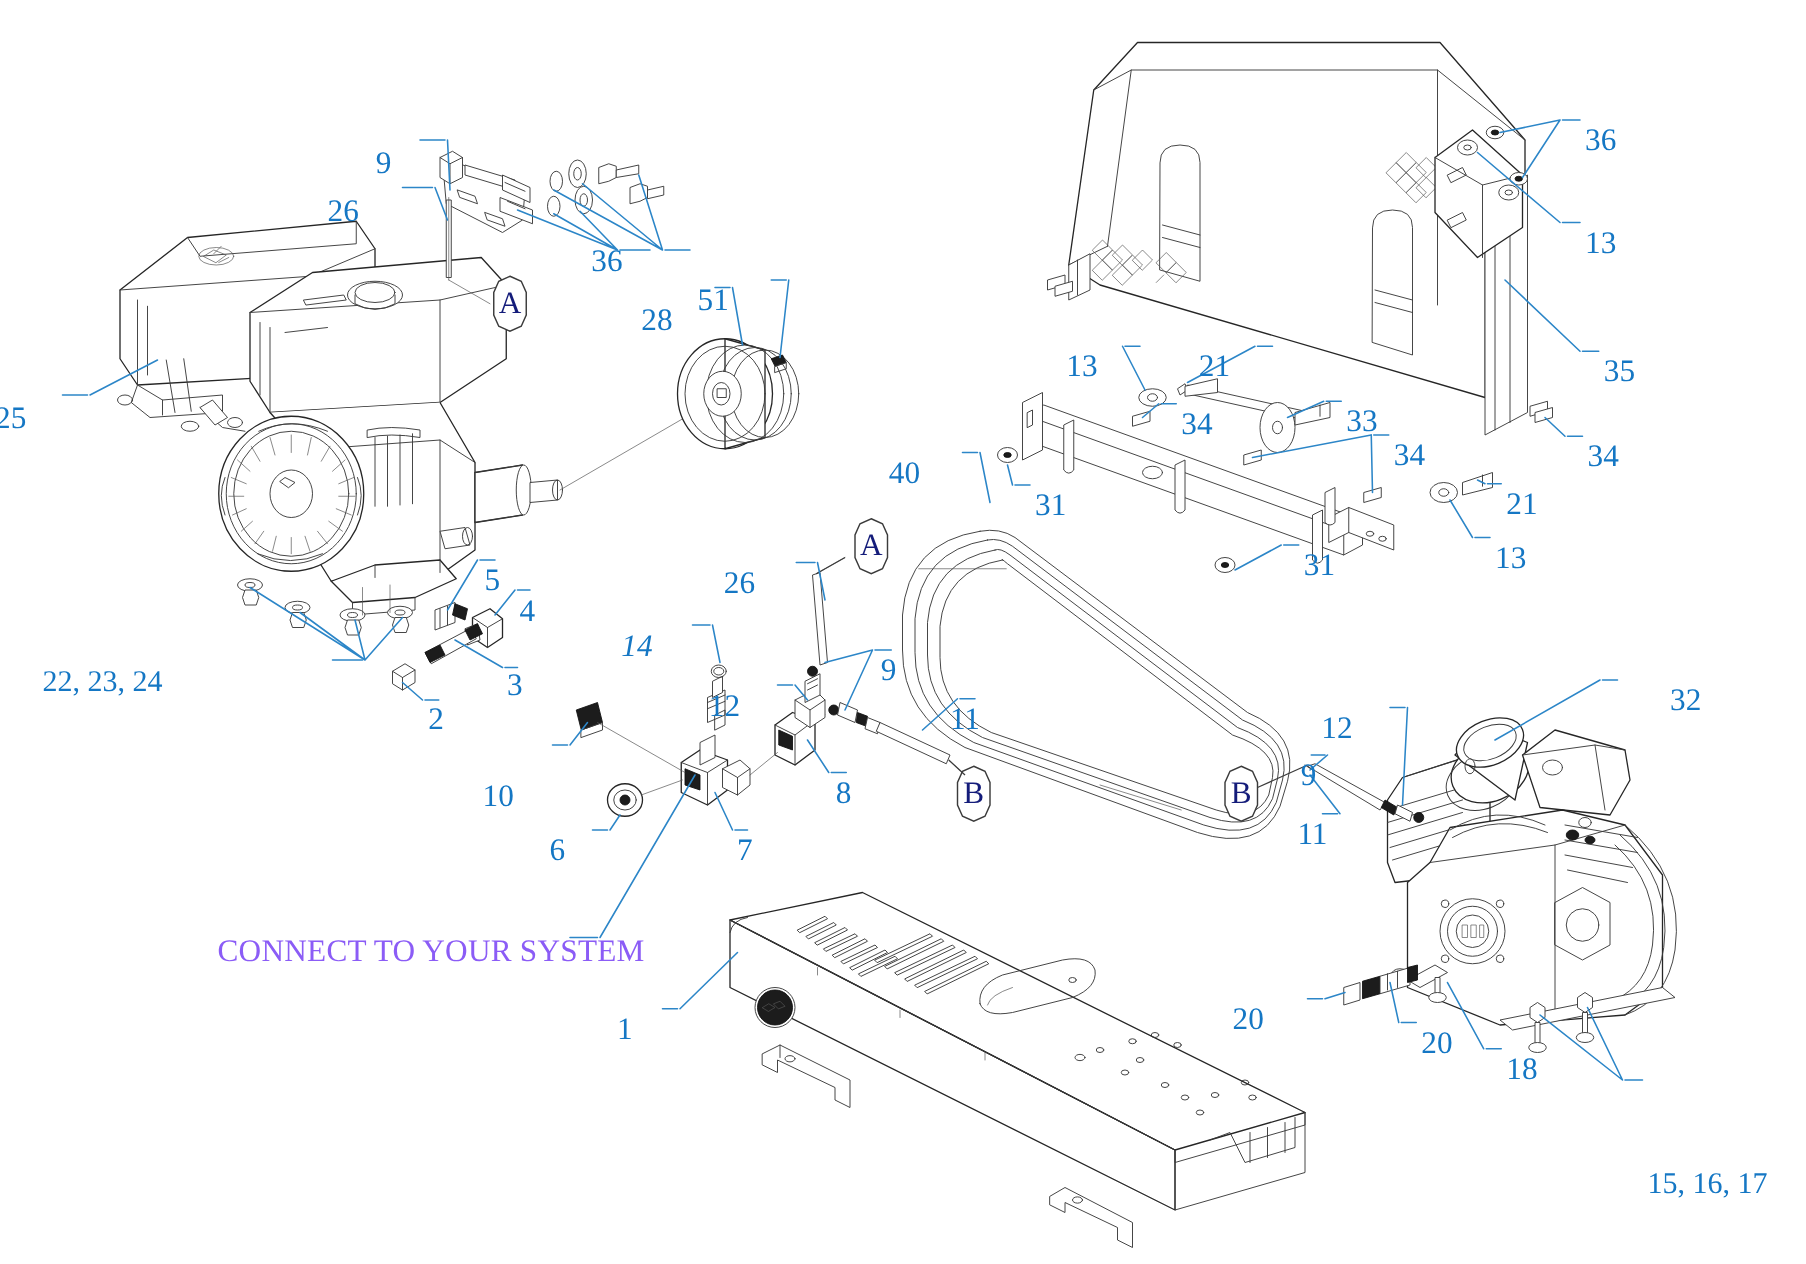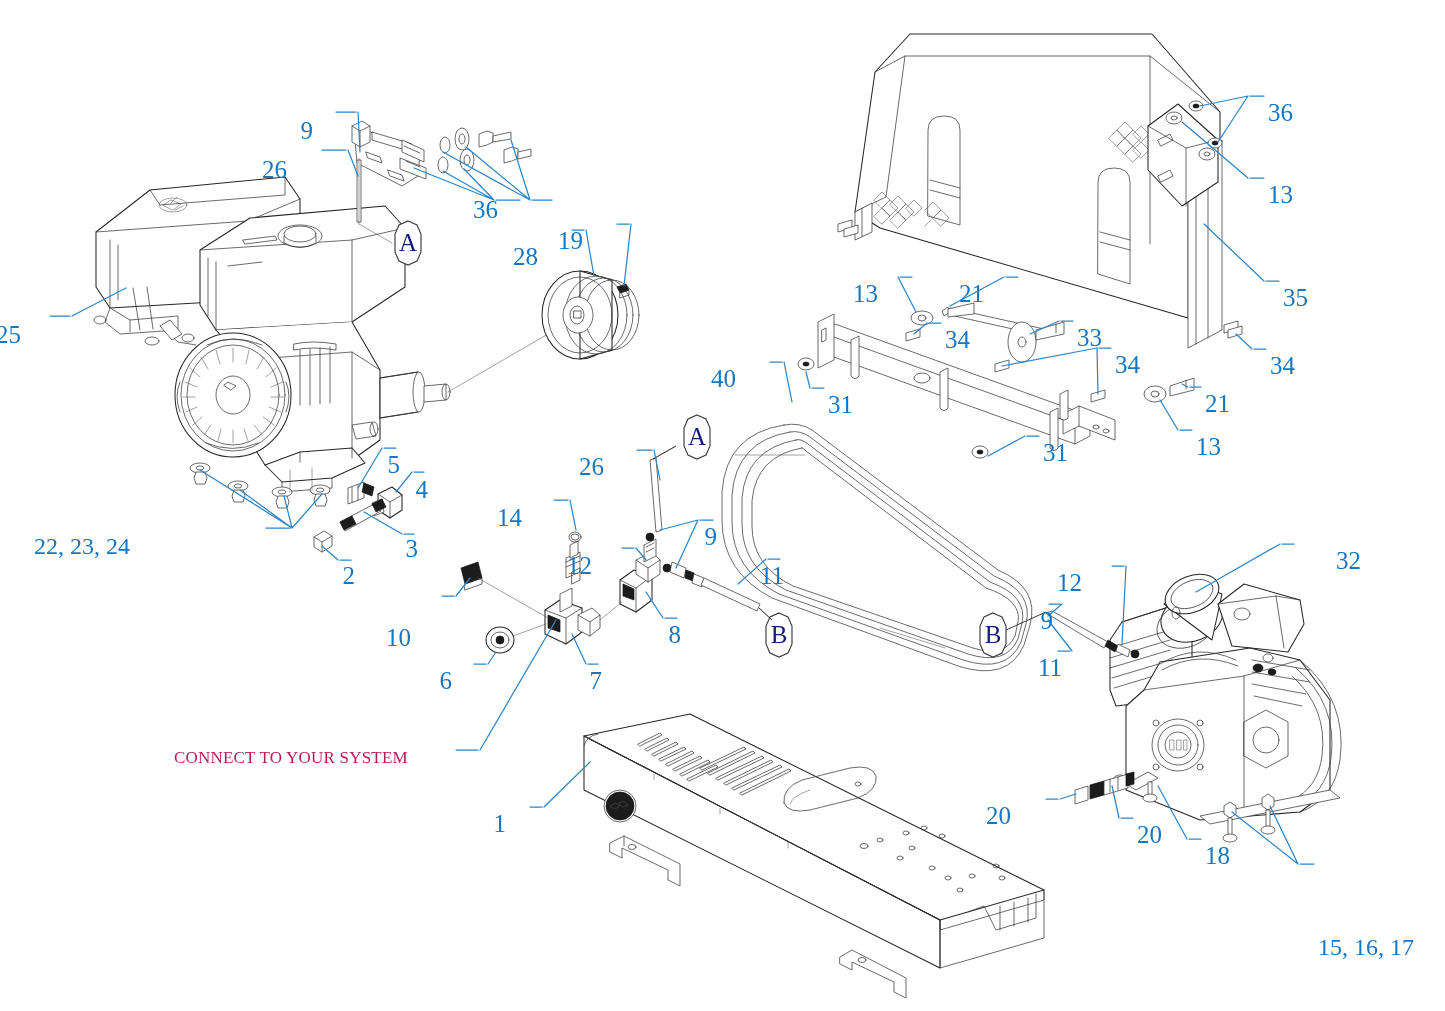--- a/index.html
+++ b/index.html
@@ -39,23 +39,23 @@
     color: #1577c4;
     font-family: "Liberation Serif", "DejaVu Serif", serif;
     font-size: 25px;
     line-height: 1;
     white-space: nowrap;
     user-select: none;
   }
   .lbl.sm { font-size: 24px; }
   .note {
     position: absolute;
-    color: #be185d;
+    color: #8b5cf6;
     font-family: "Liberation Serif", "DejaVu Serif", serif;
-    font-size: 17px;
+    font-size: 25px;
     letter-spacing: 0.2px;
     white-space: nowrap;
     user-select: none;
   }
   .callout-letter {
     position: absolute;
     color: #141c7a;
     font-family: "Liberation Serif", "DejaVu Serif", serif;
     font-size: 25px;
     white-space: nowrap;
@@ -685,34 +685,34 @@
       <div class="lbl" style="left: 717px; top: 524px; transform: translateX(-100%);">9</div>
       <div class="lbl" style="left: 1053px; top: 608px; transform: translateX(-100%);">9</div>
       <div class="lbl" style="left: 411px; top: 601px; transform: translateX(-100%); margin-top: 24px;">10</div>
       <div class="lbl" style="left: 784px; top: 563px; transform: translateX(-100%);">11</div>
       <div class="lbl" style="left: 1062px; top: 655px; transform: translateX(-100%);">11</div>
       <div class="lbl" style="left: 592px; top: 553px; transform: translateX(-100%);">12</div>
       <div class="lbl" style="left: 1082px; top: 570px; transform: translateX(-100%);">12</div>
       <div class="lbl" style="left: 1268px; top: 182px;">13</div>
       <div class="lbl" style="left: 878px; top: 281px; transform: translateX(-100%);">13</div>
       <div class="lbl" style="left: 1196px; top: 434px;">13</div>
-      <div class="lbl" style="left: 522px; top: 505px; transform: translateX(-100%);">14</div>
+      <div class="lbl" style="left: 522px; top: 505px; transform: translateX(-100%); font-style: italic;">14</div>
       <div class="lbl sm" style="left: 1318px; top: 916px; margin-top: 19px;">15, 16, 17</div>
       <div class="lbl" style="left: 1205px; top: 843px;">18</div>
       <div class="lbl" style="left: 1137px; top: 822px;">20</div>
       <div class="lbl" style="left: 1011px; top: 803px; transform: translateX(-100%);">20</div>
       <div class="lbl" style="left: 984px; top: 281px; transform: translateX(-100%);">21</div>
       <div class="lbl" style="left: 1205px; top: 391px;">21</div>
       <div class="lbl sm" style="left: 130px; top: 534px; transform: translateX(-100%);">22, 23, 24</div>
       <div class="lbl" style="left: 21px; top: 322px; transform: translateX(-100%);">25</div>
       <div class="lbl" style="left: 287px; top: 157px; transform: translateX(-100%);">26</div>
       <div class="lbl" style="left: 604px; top: 454px; transform: translateX(-100%);">26</div>
       <div class="lbl" style="left: 473px; top: 197px;">36</div>
       <div class="lbl" style="left: 538px; top: 244px; transform: translateX(-100%);">28</div>
-      <div class="lbl" style="left: 583px; top: 228px; transform: translateX(-100%);">19</div>
+      <div class="lbl" style="left: 583px; top: 228px; transform: translateX(-100%);">51</div>
       <div class="lbl" style="left: 736px; top: 366px; transform: translateX(-100%);">40</div>
       <div class="lbl" style="left: 828px; top: 392px;">31</div>
       <div class="lbl" style="left: 1043px; top: 440px;">31</div>
       <div class="lbl" style="left: 1298px; top: 548px; margin-left: 38px;">32</div>
       <div class="lbl" style="left: 1077px; top: 325px;">33</div>
       <div class="lbl" style="left: 945px; top: 327px;">34</div>
       <div class="lbl" style="left: 1115px; top: 352px;">34</div>
       <div class="lbl" style="left: 1270px; top: 353px;">34</div>
       <div class="lbl" style="left: 1283px; top: 285px;">35</div>
       <div class="lbl" style="left: 1268px; top: 100px;">36</div>

